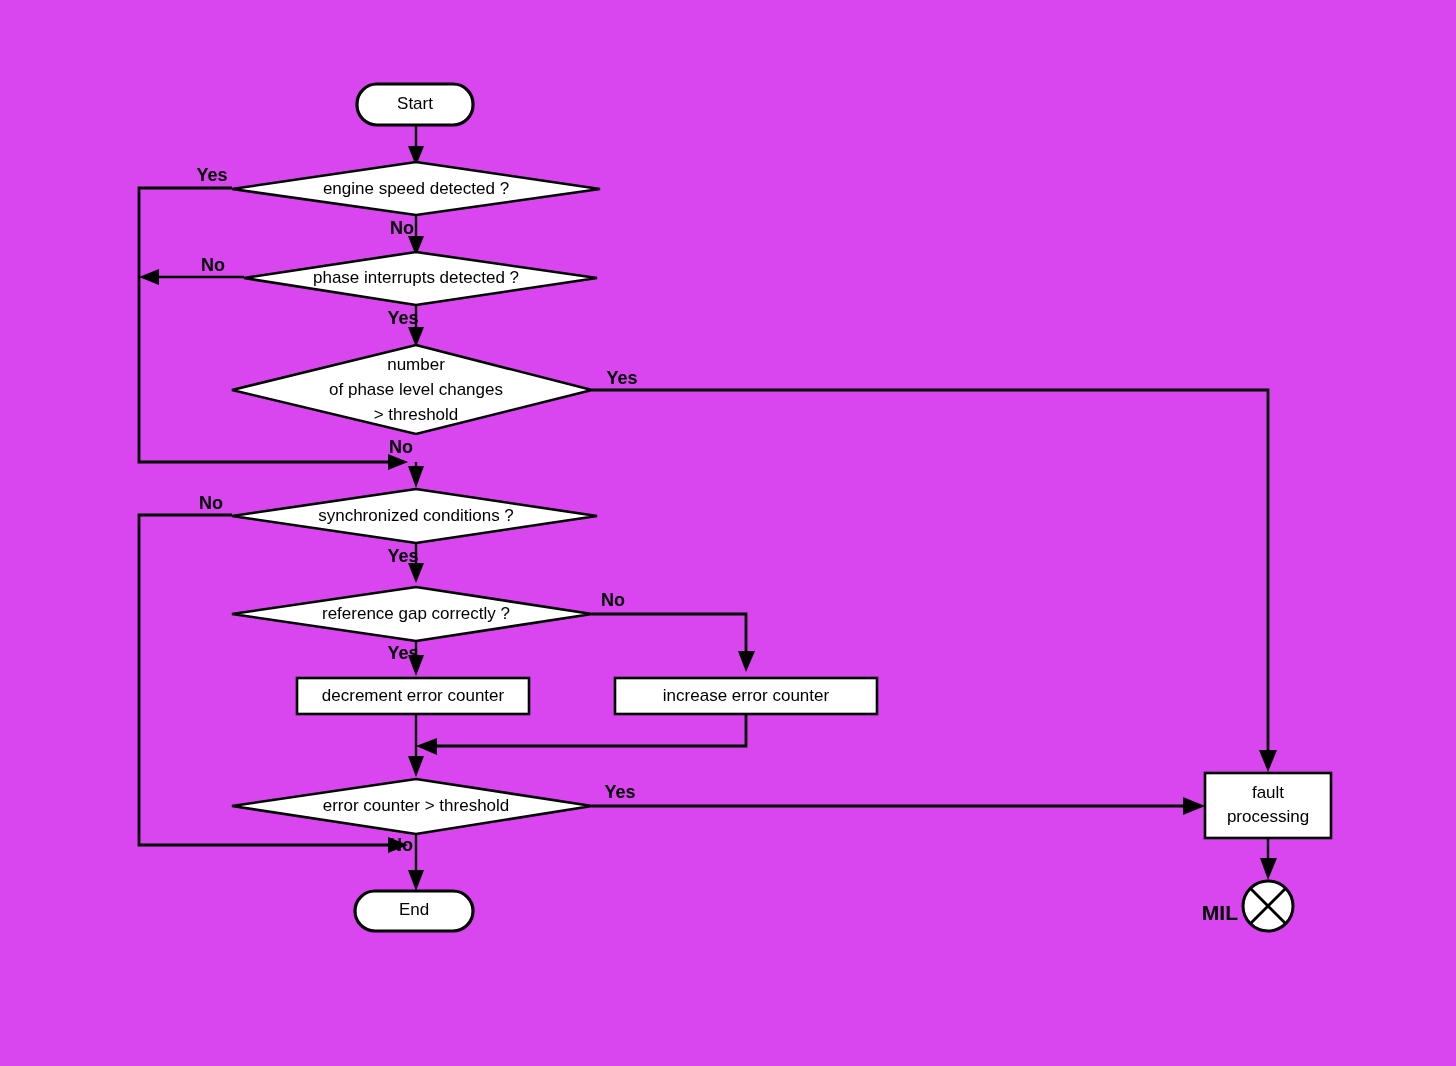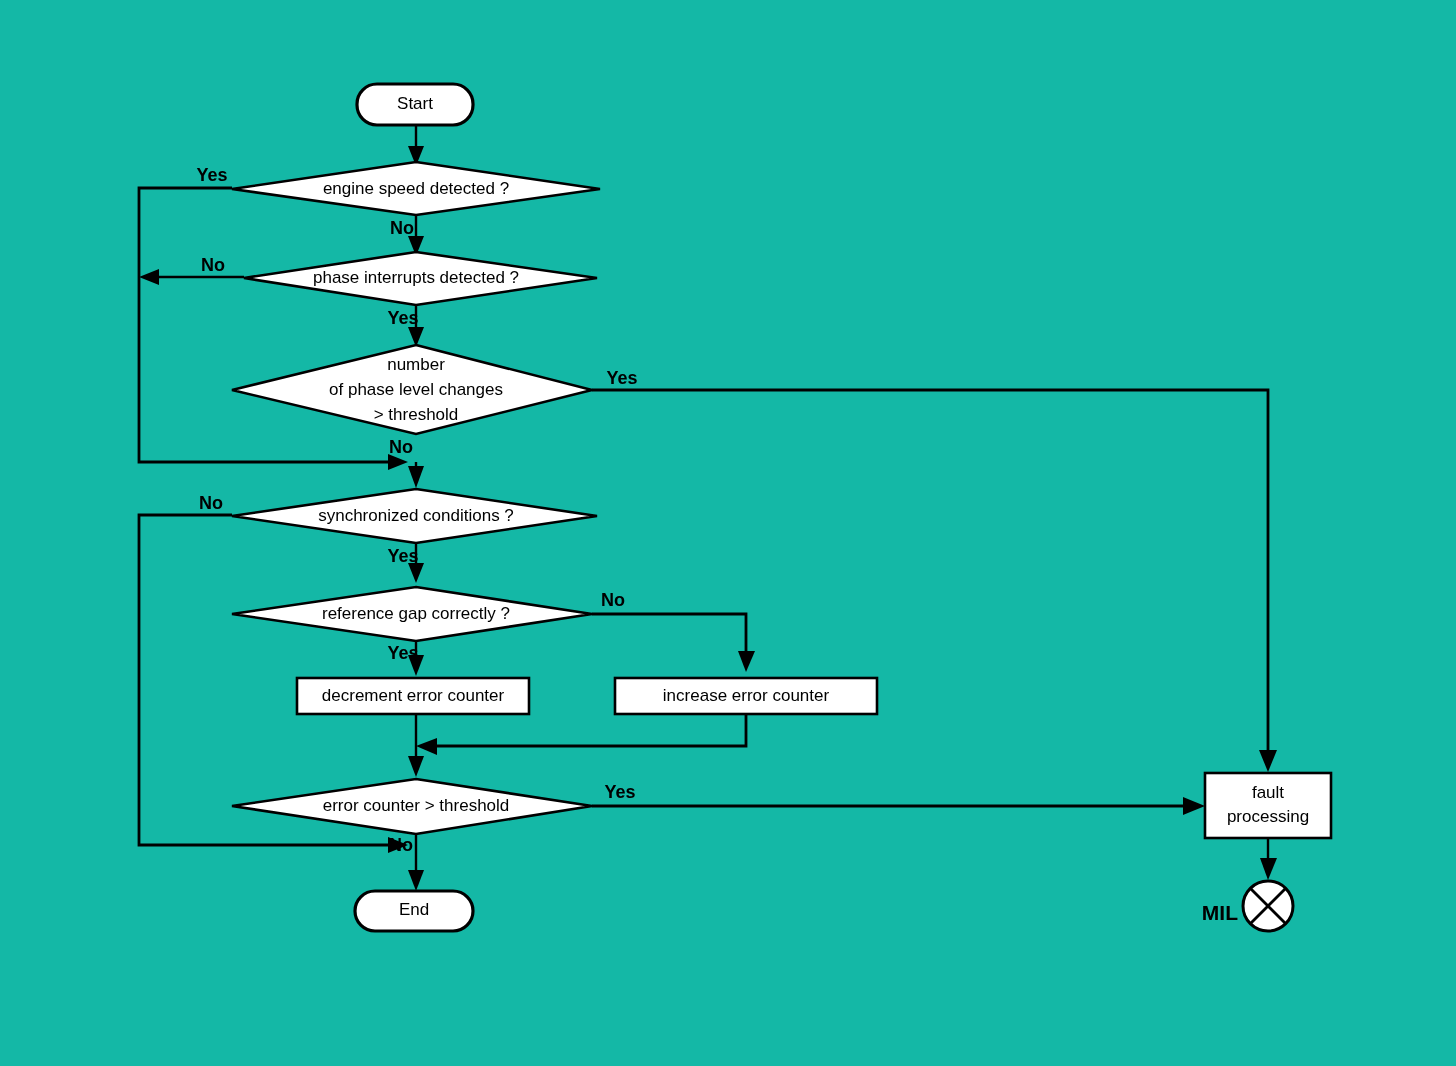--- a/index.html
+++ b/index.html
@@ -4,21 +4,21 @@
 <style>
   html, body {
     margin: 0;
     padding: 0;
     background: #ffffff;
   }
   #canvas-wrap {
     position: relative;
     width: 1456px;
     height: 1066px;
-    background: #14b8a6;
+    background: #d946ef;
     overflow: hidden;
   }
   svg#flowchart {
     display: block;
     width: 1456px;
     height: 1066px;
   }
   .shape-stroke {
     fill: #ffffff;
     stroke: #000000;

